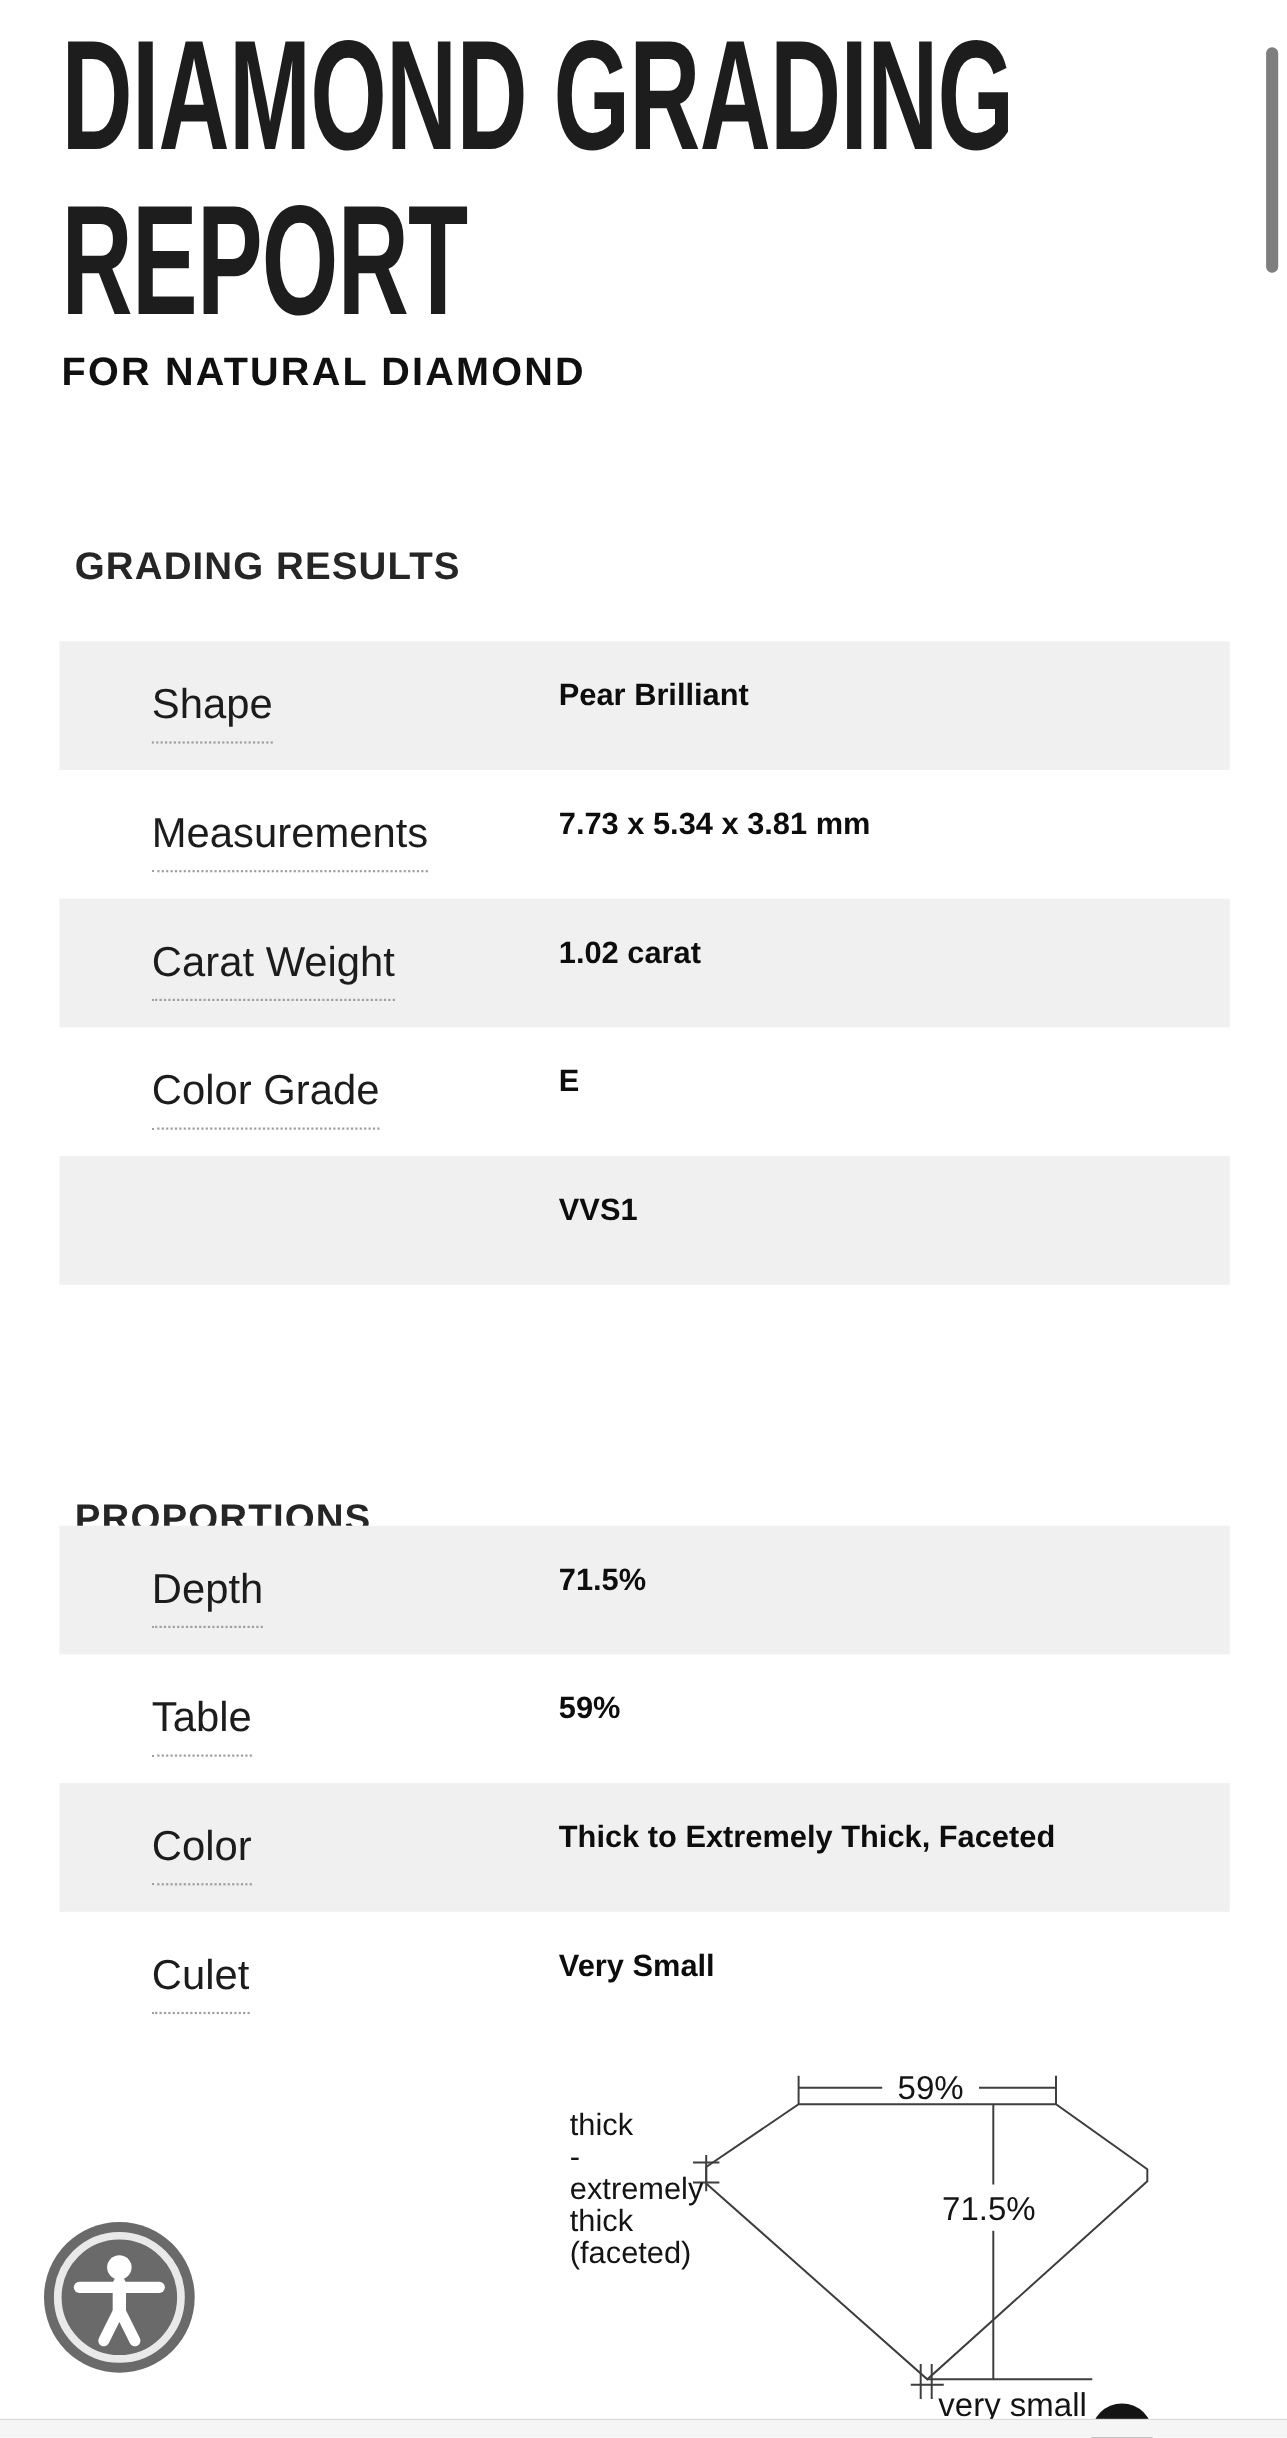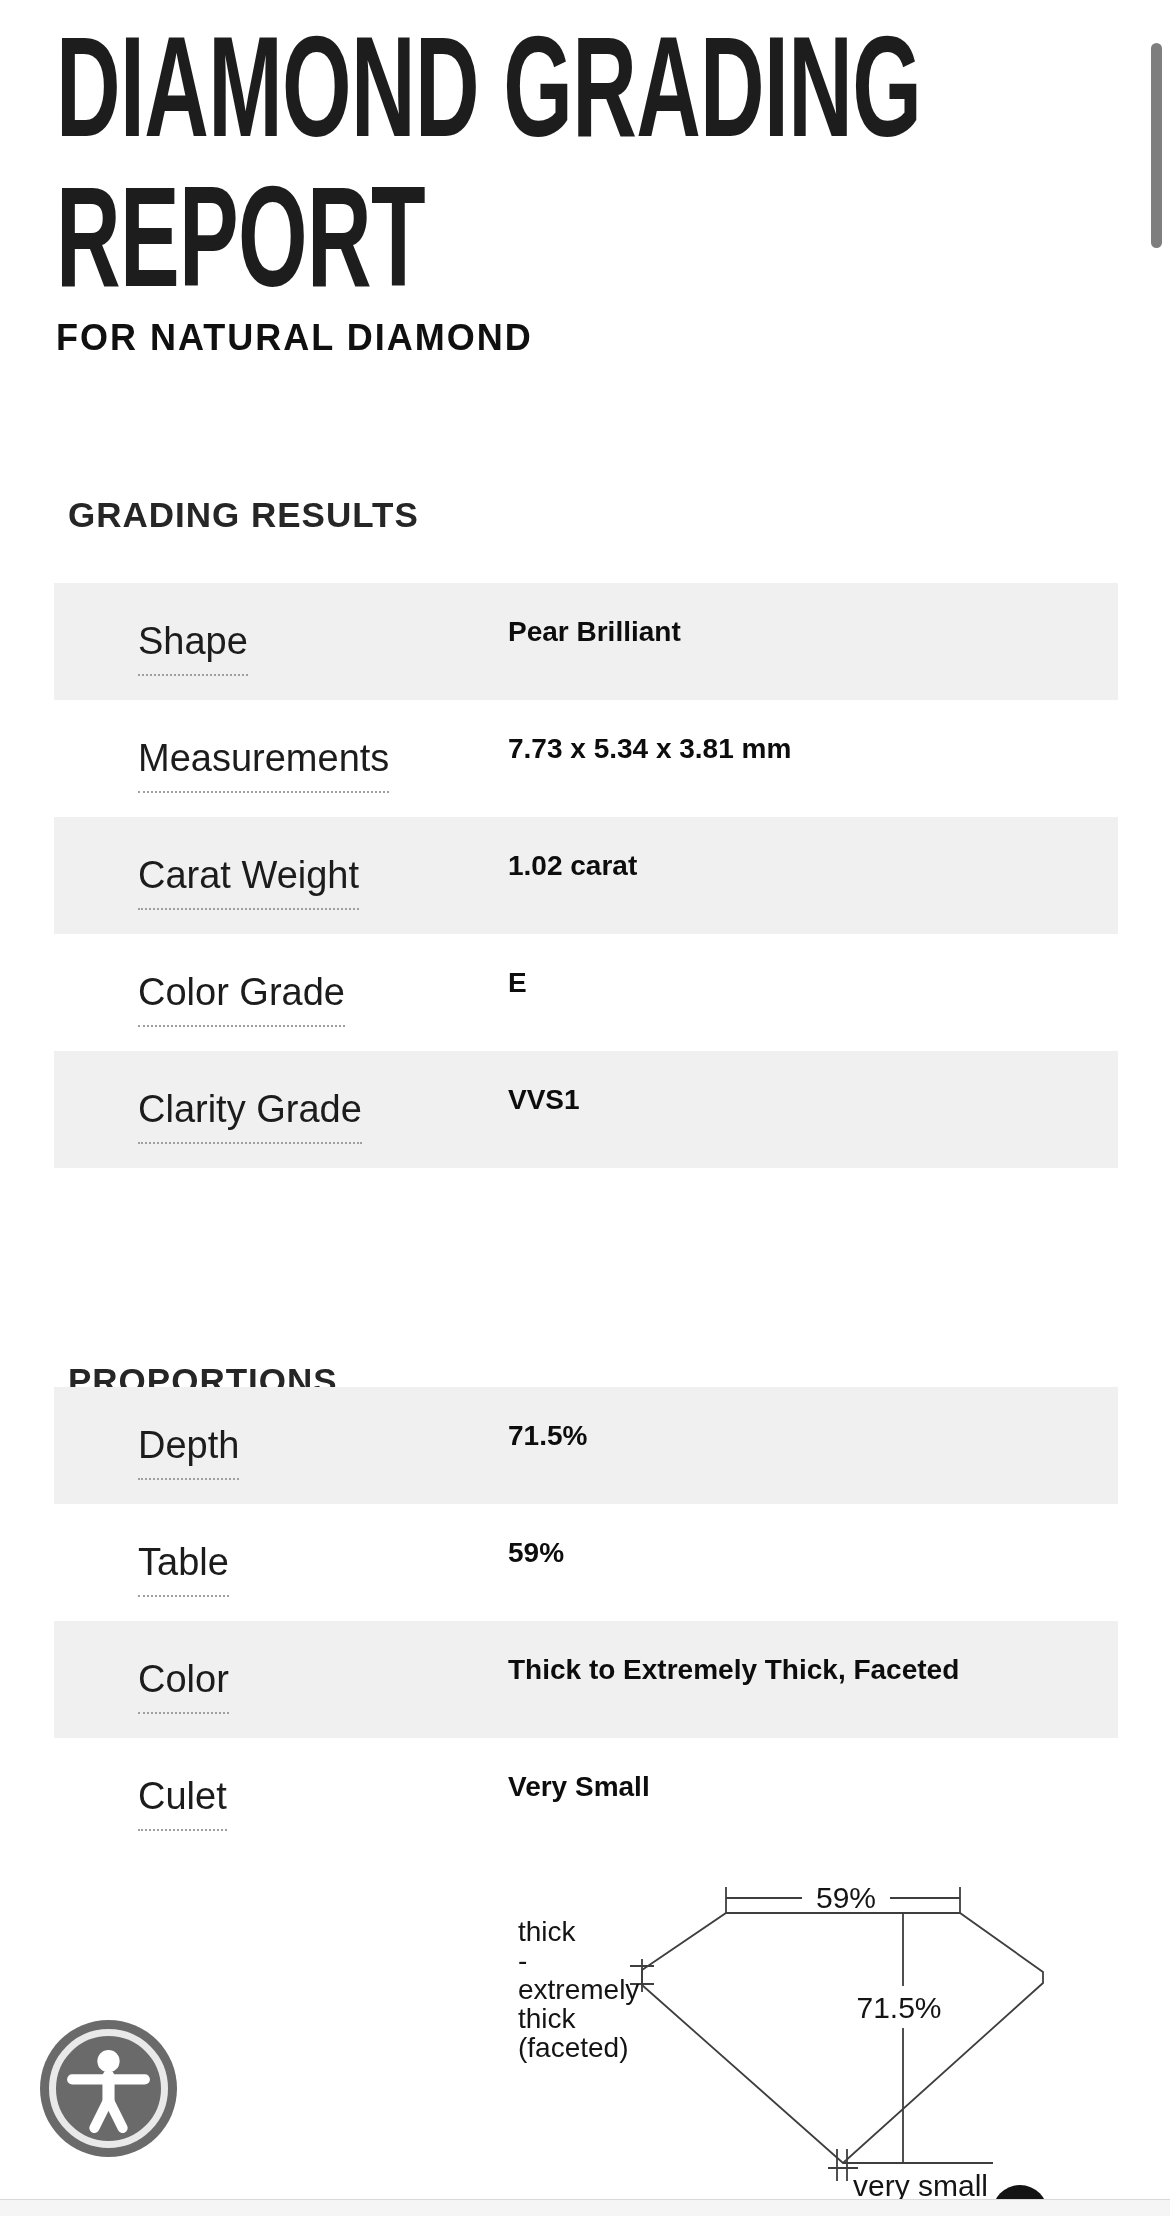--- a/index.html
+++ b/index.html
@@ -108,21 +108,20 @@
 </div>
 <div class="abs data-row stripe" style="top:817px">
   <div class="row-label"><span>Carat Weight</span></div>
   <div class="row-value">1.02 carat</div>
 </div>
 <div class="abs data-row" style="top:934px">
   <div class="row-label"><span>Color Grade</span></div>
   <div class="row-value">E</div>
 </div>
 <div class="abs data-row stripe" style="top:1051px">
-  <div class="row-label"><span>Clarity Grade</span></div>
   <div class="row-value">VVS1</div>
 </div>
 
 <div class="abs section-heading" id="heading-proportions">PROPORTIONS</div>
 
 <div class="abs data-row stripe" style="top:1387px">
   <div class="row-label"><span>Depth</span></div>
   <div class="row-value">71.5%</div>
 </div>
 <div class="abs data-row" style="top:1504px">

